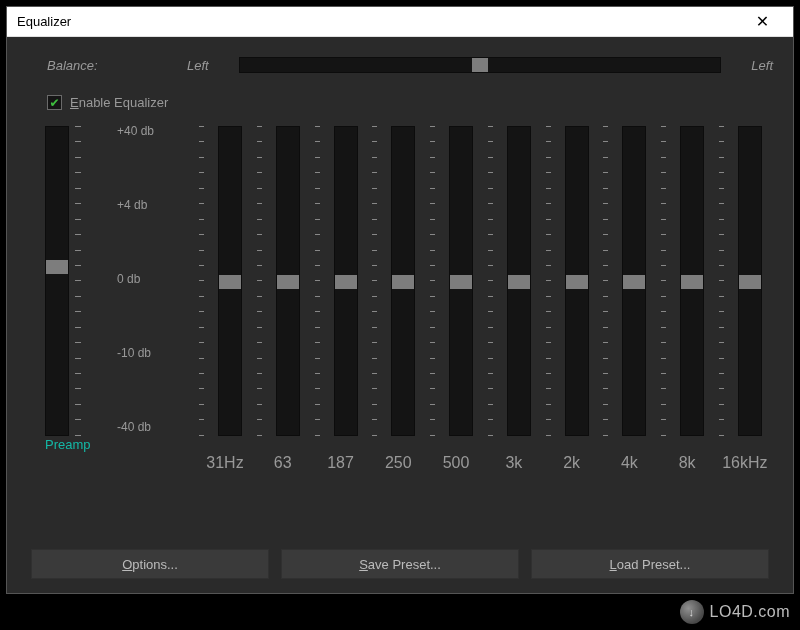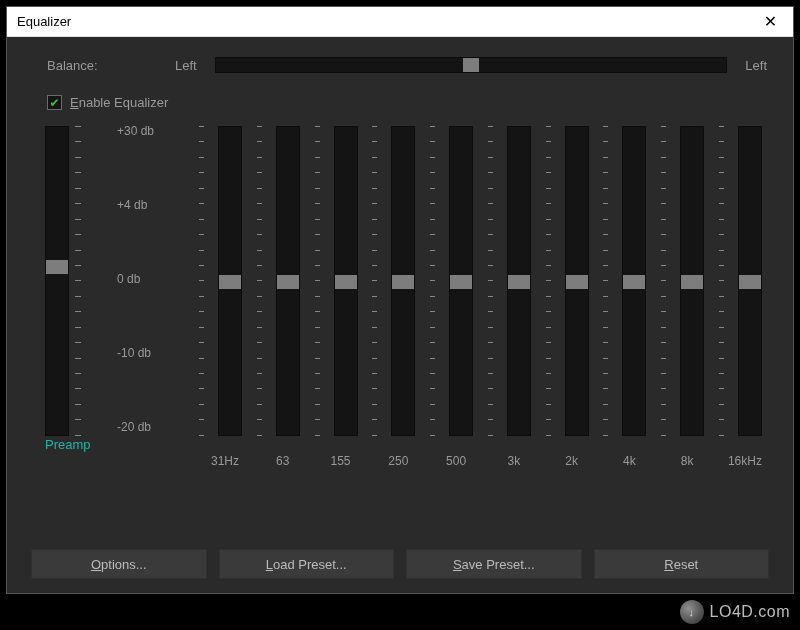--- a/index.html
+++ b/index.html
@@ -16,21 +16,21 @@
     left: 6px; top: 6px;
     width: 788px; height: 588px;
     background: #fff;
     border: 1px solid #555;
   }
   .titlebar {
     height: 30px;
     background: #fff;
     display: flex;
     align-items: center;
-    padding: 0 0 0 10px;
+    padding: 0 8px 0 10px;
     border-bottom: 1px solid #e0e0e0;
   }
   .titlebar .title {
     flex: 1;
     font-size: 13px;
     color: #000;
   }
   .titlebar .close {
     width: 45px; height: 30px;
     display: flex; align-items: center; justify-content: center;
@@ -42,22 +42,23 @@
     position: absolute;
     left: 0; top: 30px; right: 0; bottom: 0;
     background: #2a2a2a;
     color: #999;
     font-size: 13px;
   }
   
   .balance-row {
     display: flex;
     align-items: center;
-    padding: 20px 26px 12px 40px;
-    gap: 18px;
+    padding: 20px 20px 12px 40px;
+    gap: 30px;
+    font-style: italic;
   }
   .balance-track {
     flex: 1;
     height: 16px;
     background: #141414;
     position: relative;
     border: 1px solid #0c0c0c;
   }
   .balance-thumb {
     position: absolute;
@@ -182,21 +183,21 @@
   .freq-labels {
     position: absolute;
     left: 170px; right: 0;
     top: 328px;
     display: flex;
     justify-content: space-between;
   }
   .freq-labels div {
     width: 48px;
     text-align: center;
-    font-size: 12px;
+    font-size: 16px;
     color:#999;
   }
   
   .button-row {
     position: absolute;
     left: 24px; right: 24px; bottom: 14px;
     display: flex;
     gap: 12px;
   }
   .btn {
@@ -278,25 +279,25 @@
             <div class="tick"></div>
             <div class="tick"></div>
             <div class="tick"></div>
             <div class="tick"></div>
             <div class="tick"></div>
             <div class="tick"></div>
             <div class="tick"></div>
             <div class="tick"></div>
           </div>
         <div class="db-labels">
-          <div>+30 db</div>
+          <div>+40 db</div>
           <div>+4 db</div>
           <div>0 db</div>
           <div>-10 db</div>
-          <div>-20 db</div>
+          <div>-40 db</div>
         </div>
       </div>
 
       <div class="bands" id="bands">
           <div class="band">
             <div class="band-ticks">
               <div class="tick"></div>
               <div class="tick"></div>
               <div class="tick"></div>
               <div class="tick"></div>
@@ -573,43 +574,40 @@
             <div class="band-slider">
               <div class="vthumb" style="top: 148px;"></div>
             </div>
           </div>
         </div>
 
       <div class="preamp-label">Preamp</div>
       <div class="freq-labels" id="freq-labels">
           <div>31Hz</div>
           <div>63</div>
-          <div>155</div>
+          <div>187</div>
           <div>250</div>
           <div>500</div>
           <div>3k</div>
           <div>2k</div>
           <div>4k</div>
           <div>8k</div>
           <div>16kHz</div>
         </div>
     </div>
 
     <div class="button-row">
       <div class="btn">
           <span><span class="u">O</span>ptions...</span>
         </div>
       <div class="btn">
-          <span><span class="u">L</span>oad Preset...</span>
-        </div>
-      <div class="btn">
           <span><span class="u">S</span>ave Preset...</span>
         </div>
       <div class="btn">
-          <span><span class="u">R</span>eset</span>
+          <span><span class="u">L</span>oad Preset...</span>
         </div>
     </div>
 
   </div>
 </div>
 
 <div class="watermark">
   <div class="dot">↓</div>
   <span>LO4D.com</span>
 </div>

